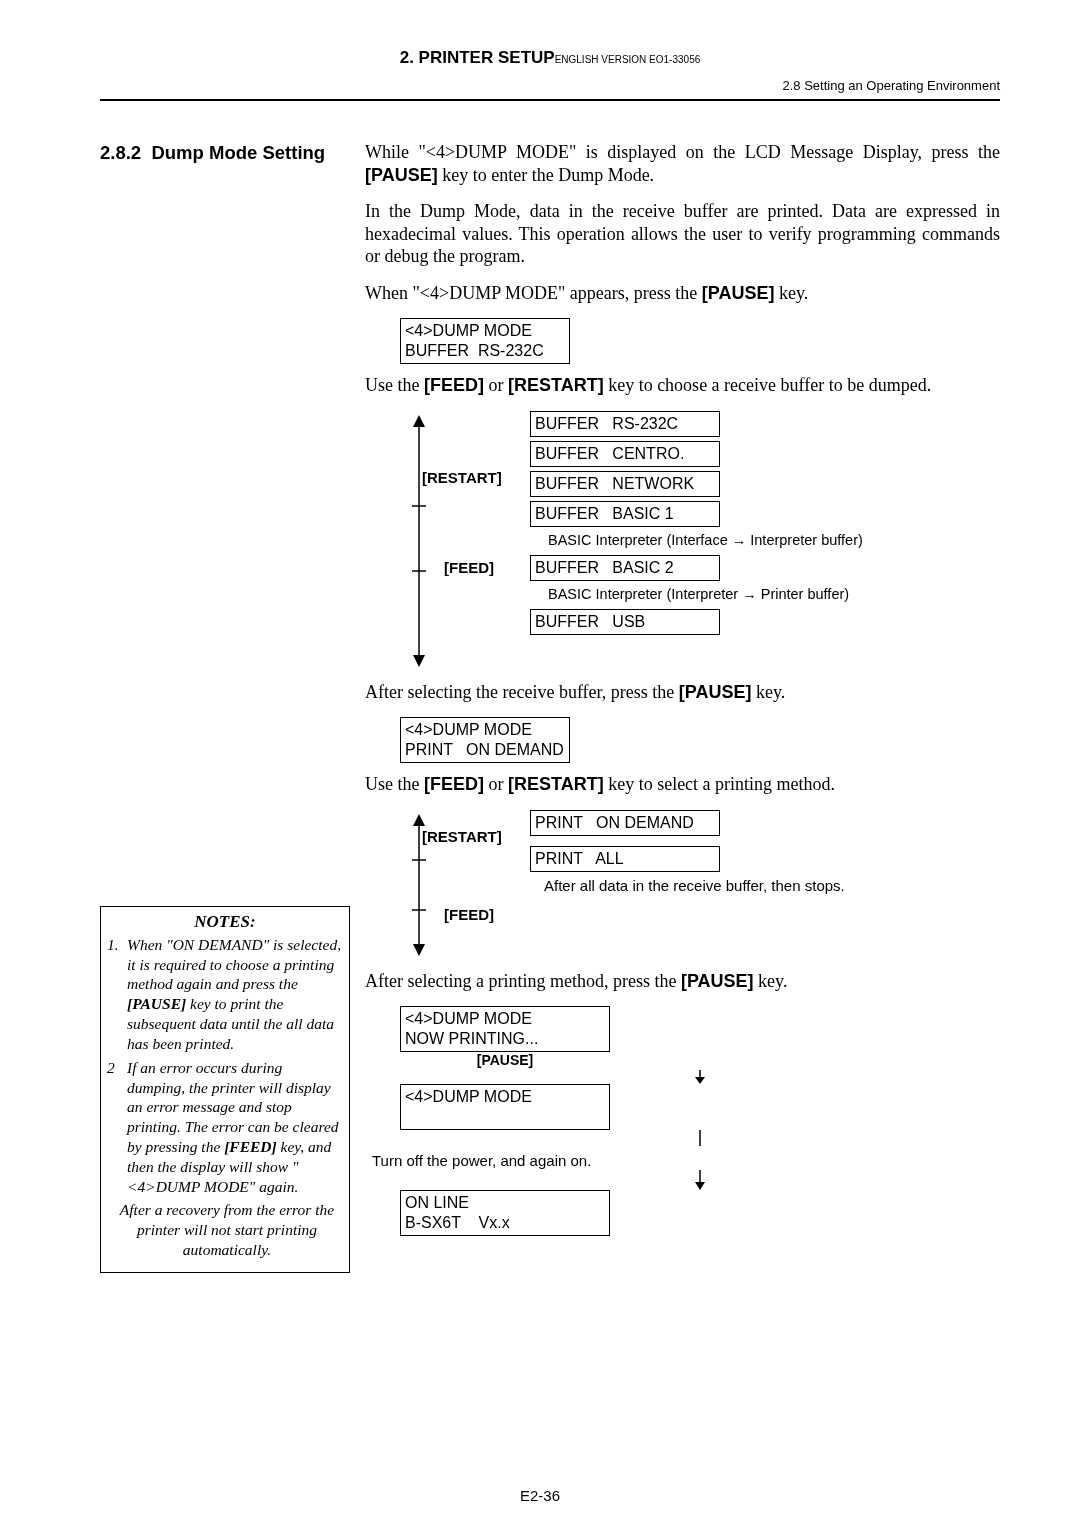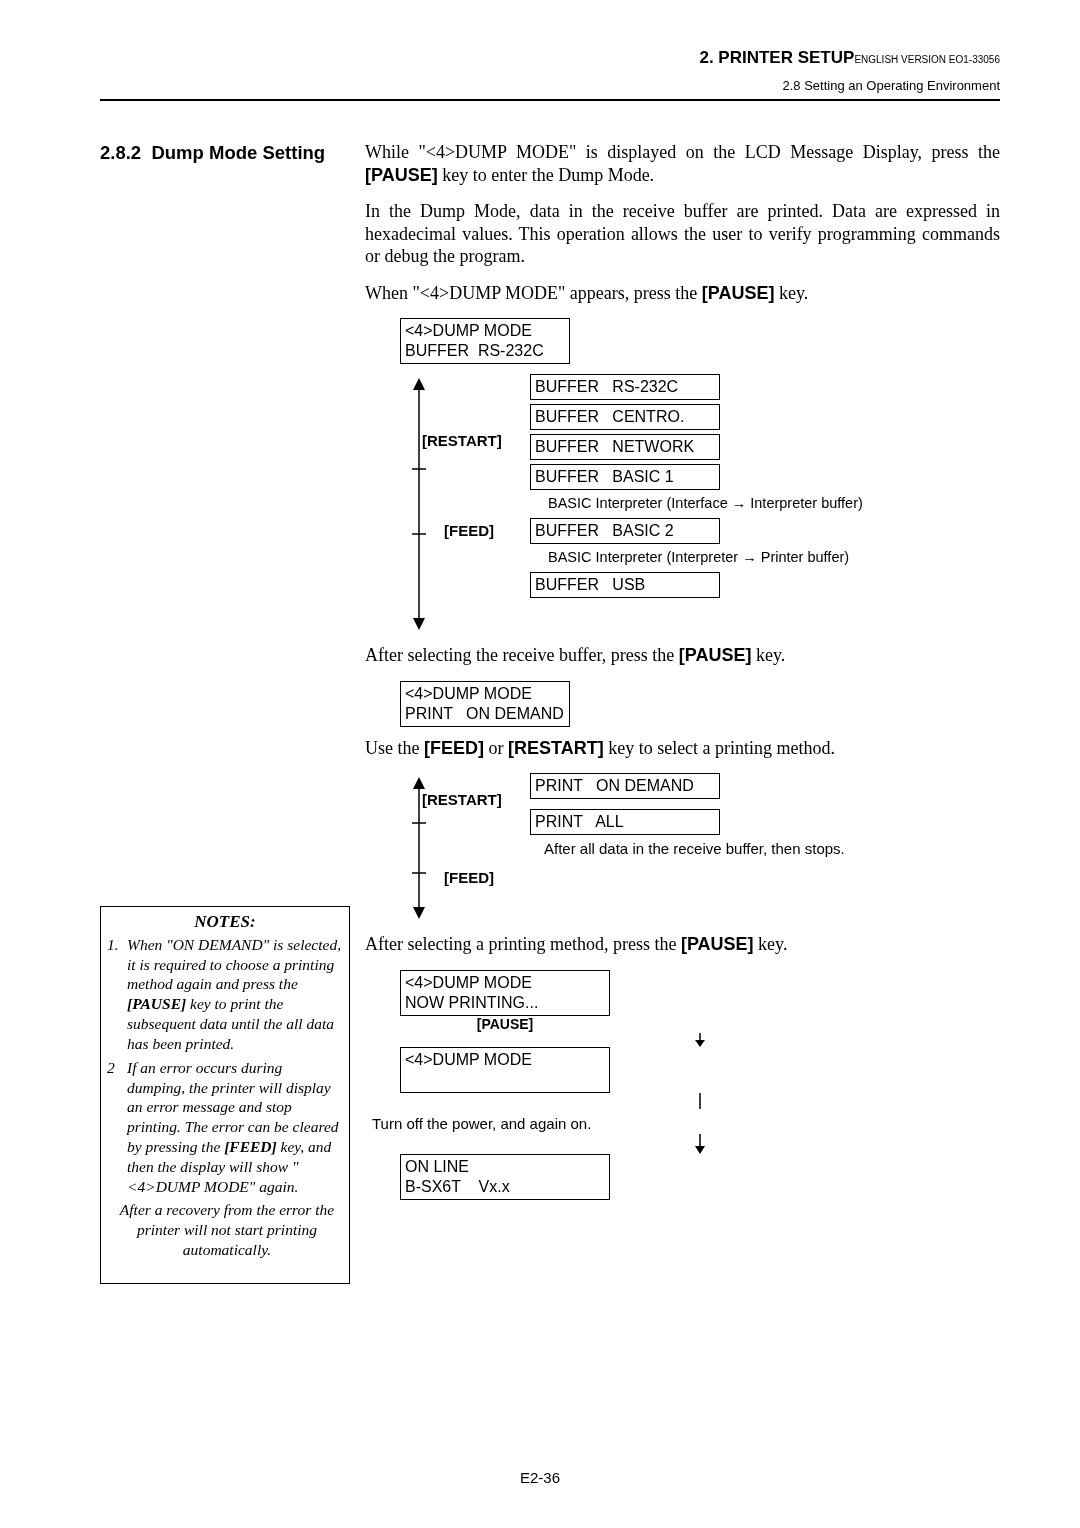--- a/index.html
+++ b/index.html
@@ -7,21 +7,21 @@
     width: 1080px;
     height: 1528px;
     background: #fff;
     font-family: "Times New Roman", Times, serif;
     color: #000;
     position: relative;
     padding: 48px 80px 0 100px;
   }
   .header-row {
     display: flex;
-    justify-content: flex-end;
+    justify-content: center;
     align-items: baseline;
     font-family: Arial, Helvetica, sans-serif;
   }
   .header-left { font-weight: bold; font-size: 17px; }
   .header-right { font-size: 10px; }
   .header-sub { text-align: right; font-family: Arial, sans-serif; font-size: 13px; margin-top: 10px; }
   hr.rule { border: none; border-top: 2.5px solid #000; margin-top: 6px; }
 
   .content-wrap { position: relative; margin-top: 40px; }
   .left-col {
@@ -33,21 +33,21 @@
     font-family: Arial, sans-serif;
     font-weight: bold;
     font-size: 18.5px;
     line-height: 1.35;
   }
   .notes-box {
     border: 1px solid #000;
     font-family: "Times New Roman", serif;
     font-style: italic;
     font-size: 15.5px;
-    padding: 4px 4px 23px 4px;
+    padding: 4px 4px 12px 4px;
     line-height: 1.28;
   }
   .notes-title { text-align: center; font-weight: bold; font-style: italic; font-size: 17px; margin-bottom: 2px; }
   .notes-box ol { list-style: none; padding: 0 2px 0 2px; }
   .notes-box li { display: flex; margin-bottom: 4px; }
   .notes-box .num { width: 20px; flex-shrink: 0; }
   .notes-box .txt { flex: 1; }
   .notes-inline-bold { font-weight: bold; font-style: italic; }
   .notes-trailer { margin-left: 4px; text-align: center; }
 
@@ -86,21 +86,21 @@
   .print-desc { font-family: Arial, sans-serif; font-size: 15px; margin-left: 14px; line-height: 1.3; }
 
   .final-stack { margin-left: 35px; font-family: Arial, sans-serif; font-size: 15px; }
   .final-lcd { border: 1px solid #000; width: 210px; padding: 2px 4px; margin: 0; font-size: 16px; white-space: pre; line-height:1.25; }
   .center-label { text-align: center; width: 210px; font-weight: bold; font-size: 14px; }
   .turnoff { width: 260px; text-align: left; font-family: Arial, sans-serif; font-size: 15px; margin: 6px 0 0 -28px; }
   .small-arrow { display:block; margin: 0 auto; }
 
   .page-num {
     position: absolute;
-    bottom: 42px;
+    bottom: 24px;
     left: 0; right: 0;
     text-align: center;
     font-family: Arial, sans-serif;
     font-size: 15px;
   }
 </style>
 </head>
 <body>
 
 <div class="header-row">
@@ -144,20 +144,23 @@
       <span>While "&lt;4&gt;DUMP MODE" is displayed on the LCD Message Display, press the </span><span class="bold-sans">[PAUSE]</span><span> key to enter the Dump Mode.</span>
     </p>
     <p class="para">In the Dump Mode, data in the receive buffer are printed.  Data are expressed in hexadecimal values.  This operation allows the user to verify programming commands or debug the program.</p>
     <p class="para">
       <span>When "&lt;4&gt;DUMP MODE" appears, press the </span><span class="bold-sans">[PAUSE]</span><span> key.</span>
     </p>
 
     <div class="lcd-stack"><div class="lcd lcd-small">&lt;4&gt;DUMP MODE
 BUFFER  RS-232C</div></div>
 
+    <p class="para">
+      <span>Use the </span><span class="bold-sans">[FEED]</span><span> or </span><span class="bold-sans">[RESTART]</span><span> key to choose a receive buffer to be dumped.</span>
+    </p>
 
     <div class="diag-row">
       <div class="arrow-col" style="height:260px;">
         <svg class="arrow-svg" width="38" height="260">
           <line x1="19" y1="14" x2="19" y2="246" stroke="#000" stroke-width="1.5"></line>
           <polygon points="19,4 13,16 25,16" fill="#000"></polygon>
           <polygon points="19,256 13,244 25,244" fill="#000"></polygon>
           <line x1="12" y1="95" x2="26" y2="95" stroke="#000" stroke-width="1.5"></line>
           <line x1="12" y1="160" x2="26" y2="160" stroke="#000" stroke-width="1.5"></line>
         </svg>

